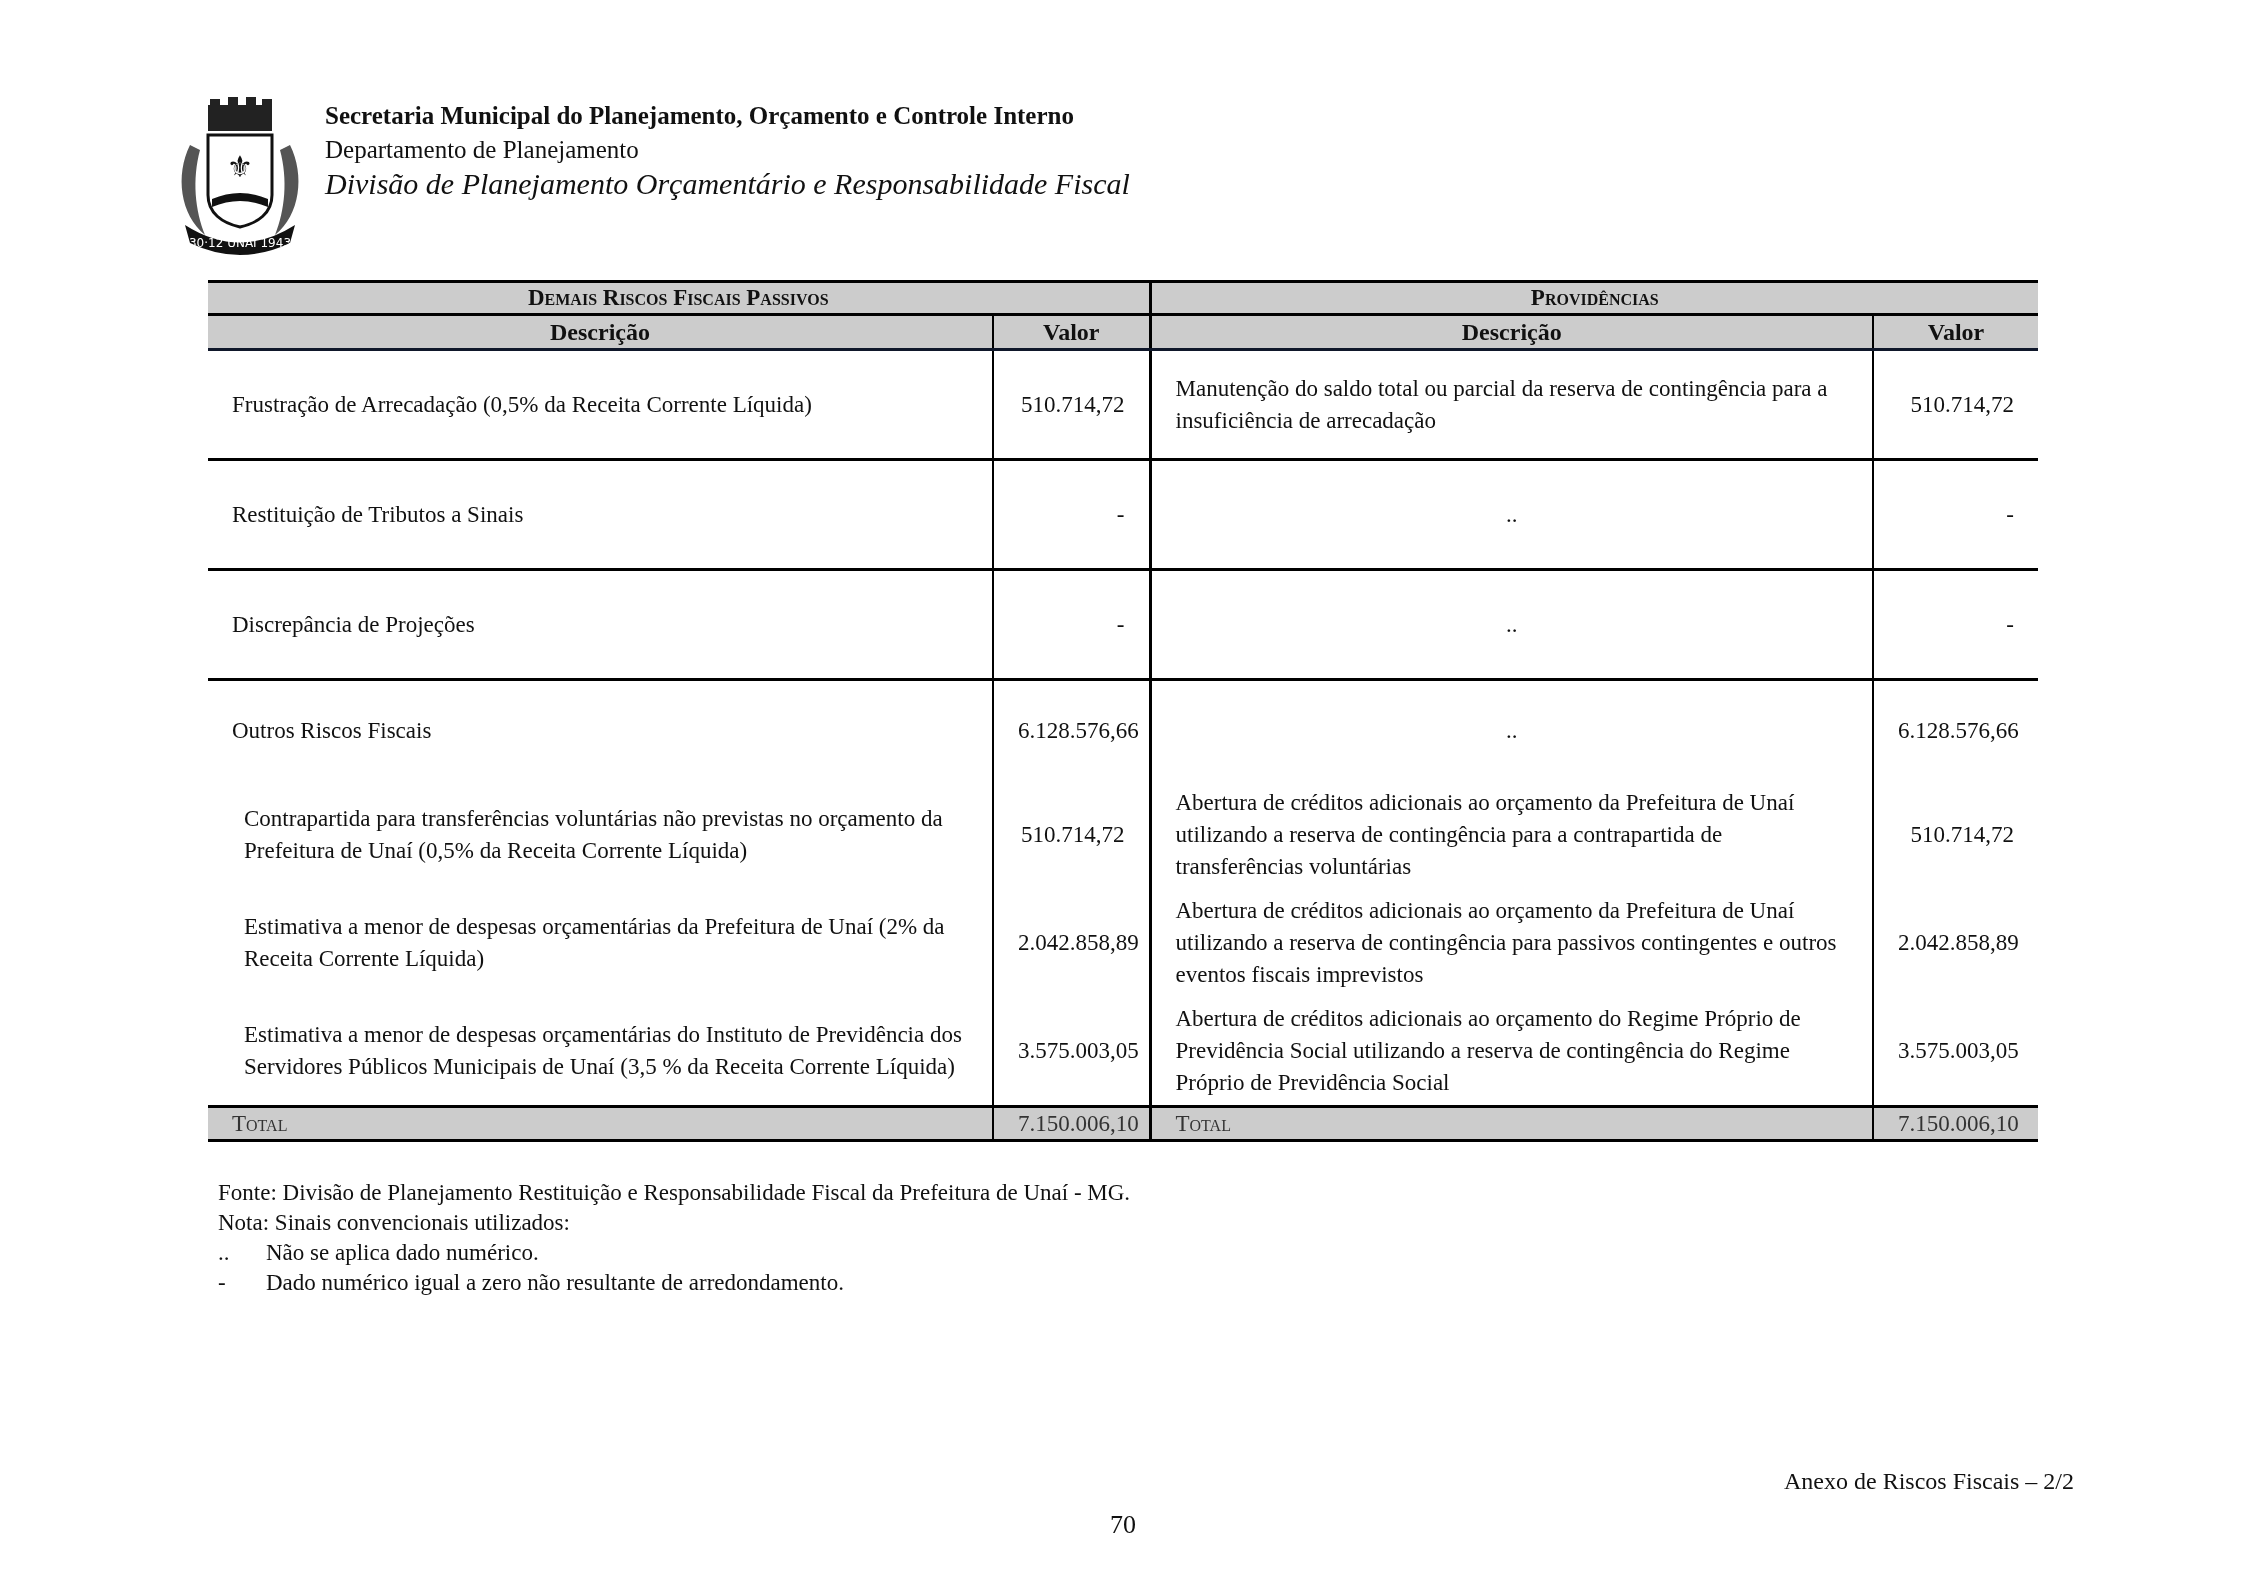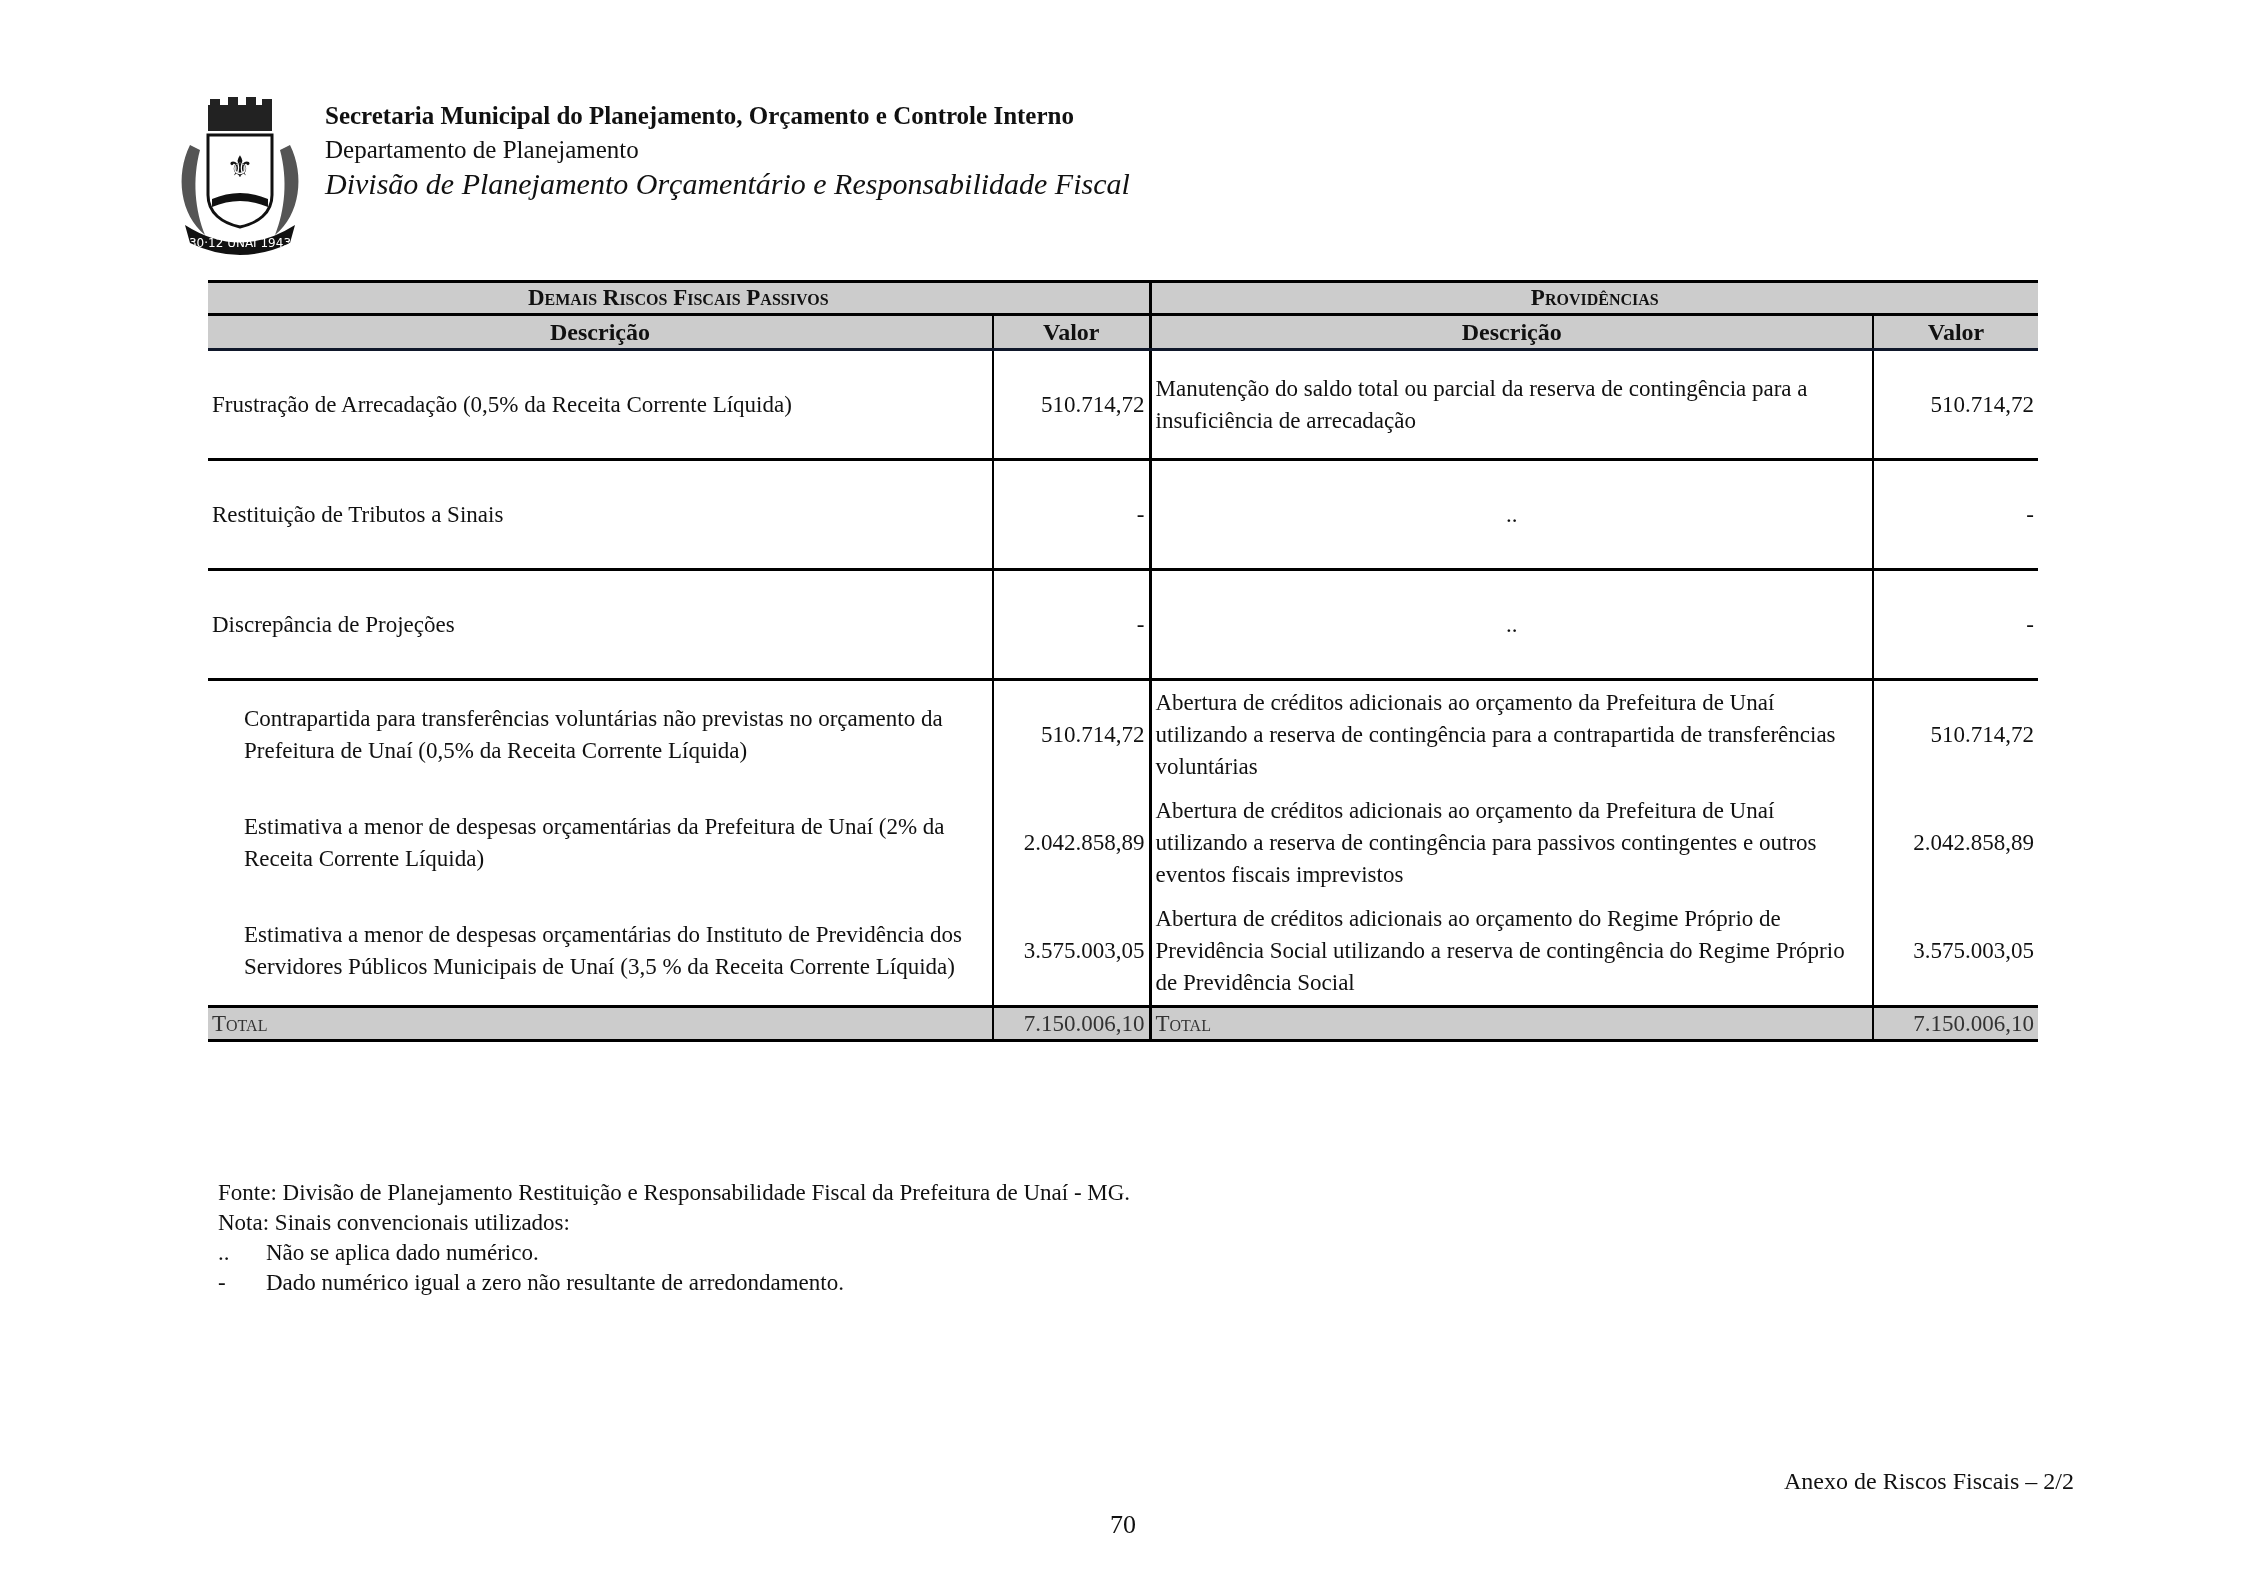--- a/index.html
+++ b/index.html
@@ -10,21 +10,21 @@
   .logo { position:absolute; left:170px; top:95px; width:140px; height:160px; }
   .hdr { position:absolute; left:325px; top:98px; }
   .hdr div { white-space:nowrap; }
   .hdr .t1 { font-size:31px; font-weight:bold; font-variant:small-caps; letter-spacing:0.5px; line-height:40px; }
   .hdr .t2 { font-size:25px; font-weight:bold; line-height:35px; }
   .hdr .t3 { font-size:25px; line-height:34px; }
   .hdr .t4 { font-size:30px; font-style:italic; line-height:34px; }
 
   
   .tbl { position:absolute; left:208px; top:280px; width:1830px; border-collapse:collapse; table-layout:fixed; font-size:23px; }
-  .tbl th, .tbl td { padding:0 4px; }
+  .tbl th, .tbl td { padding:0 24px; }
   .tbl .grey { background:#cccccc; }
   .tbl th { font-weight:bold; text-align:center; }
   .tbl .sec th { height:30px; font-variant:small-caps; font-size:23px; border-top:3px solid #000; border-bottom:3px solid #000; }
   .tbl .colh th { height:32px; font-size:24px; border-bottom:3px solid #0f172a; }
   .bl { border-left:2px solid #000; }
   .bl3 { border-left:3px solid #000; }
   .num { text-align:right; white-space:nowrap; }
   .ctr { text-align:center; }
   .tbl td { vertical-align:middle; line-height:32px; }
   .main-row td { height:107px; border-bottom:3px solid #000; }
@@ -103,20 +103,26 @@
       <td class="num bl">-</td>
       <td class="ctr bl3">..</td>
       <td class="num bl">-</td>
     </tr>
     <tr class="main-row">
       <td>Discrepância de Projeções</td>
       <td class="num bl">-</td>
       <td class="ctr bl3">..</td>
       <td class="num bl">-</td>
     </tr>
+    <tr class="outros">
+      <td>Outros Riscos Fiscais</td>
+      <td class="num bl">6.128.576,66</td>
+      <td class="ctr bl3">..</td>
+      <td class="num bl">6.128.576,66</td>
+    </tr>
     <tr class="sub">
       <td class="indent">Contrapartida para transferências voluntárias não previstas no orçamento da Prefeitura de Unaí (0,5% da Receita Corrente Líquida)</td>
       <td class="num bl">510.714,72</td>
       <td class="bl3">Abertura de créditos adicionais ao orçamento da Prefeitura de Unaí utilizando a reserva de contingência para a contrapartida de transferências voluntárias</td>
       <td class="num bl">510.714,72</td>
     </tr>
     <tr class="sub">
       <td class="indent">Estimativa a menor de despesas orçamentárias da Prefeitura de Unaí (2% da Receita Corrente Líquida)</td>
       <td class="num bl">2.042.858,89</td>
       <td class="bl3">Abertura de créditos adicionais ao orçamento da Prefeitura de Unaí utilizando a reserva de contingência para passivos contingentes e outros eventos fiscais imprevistos</td>

